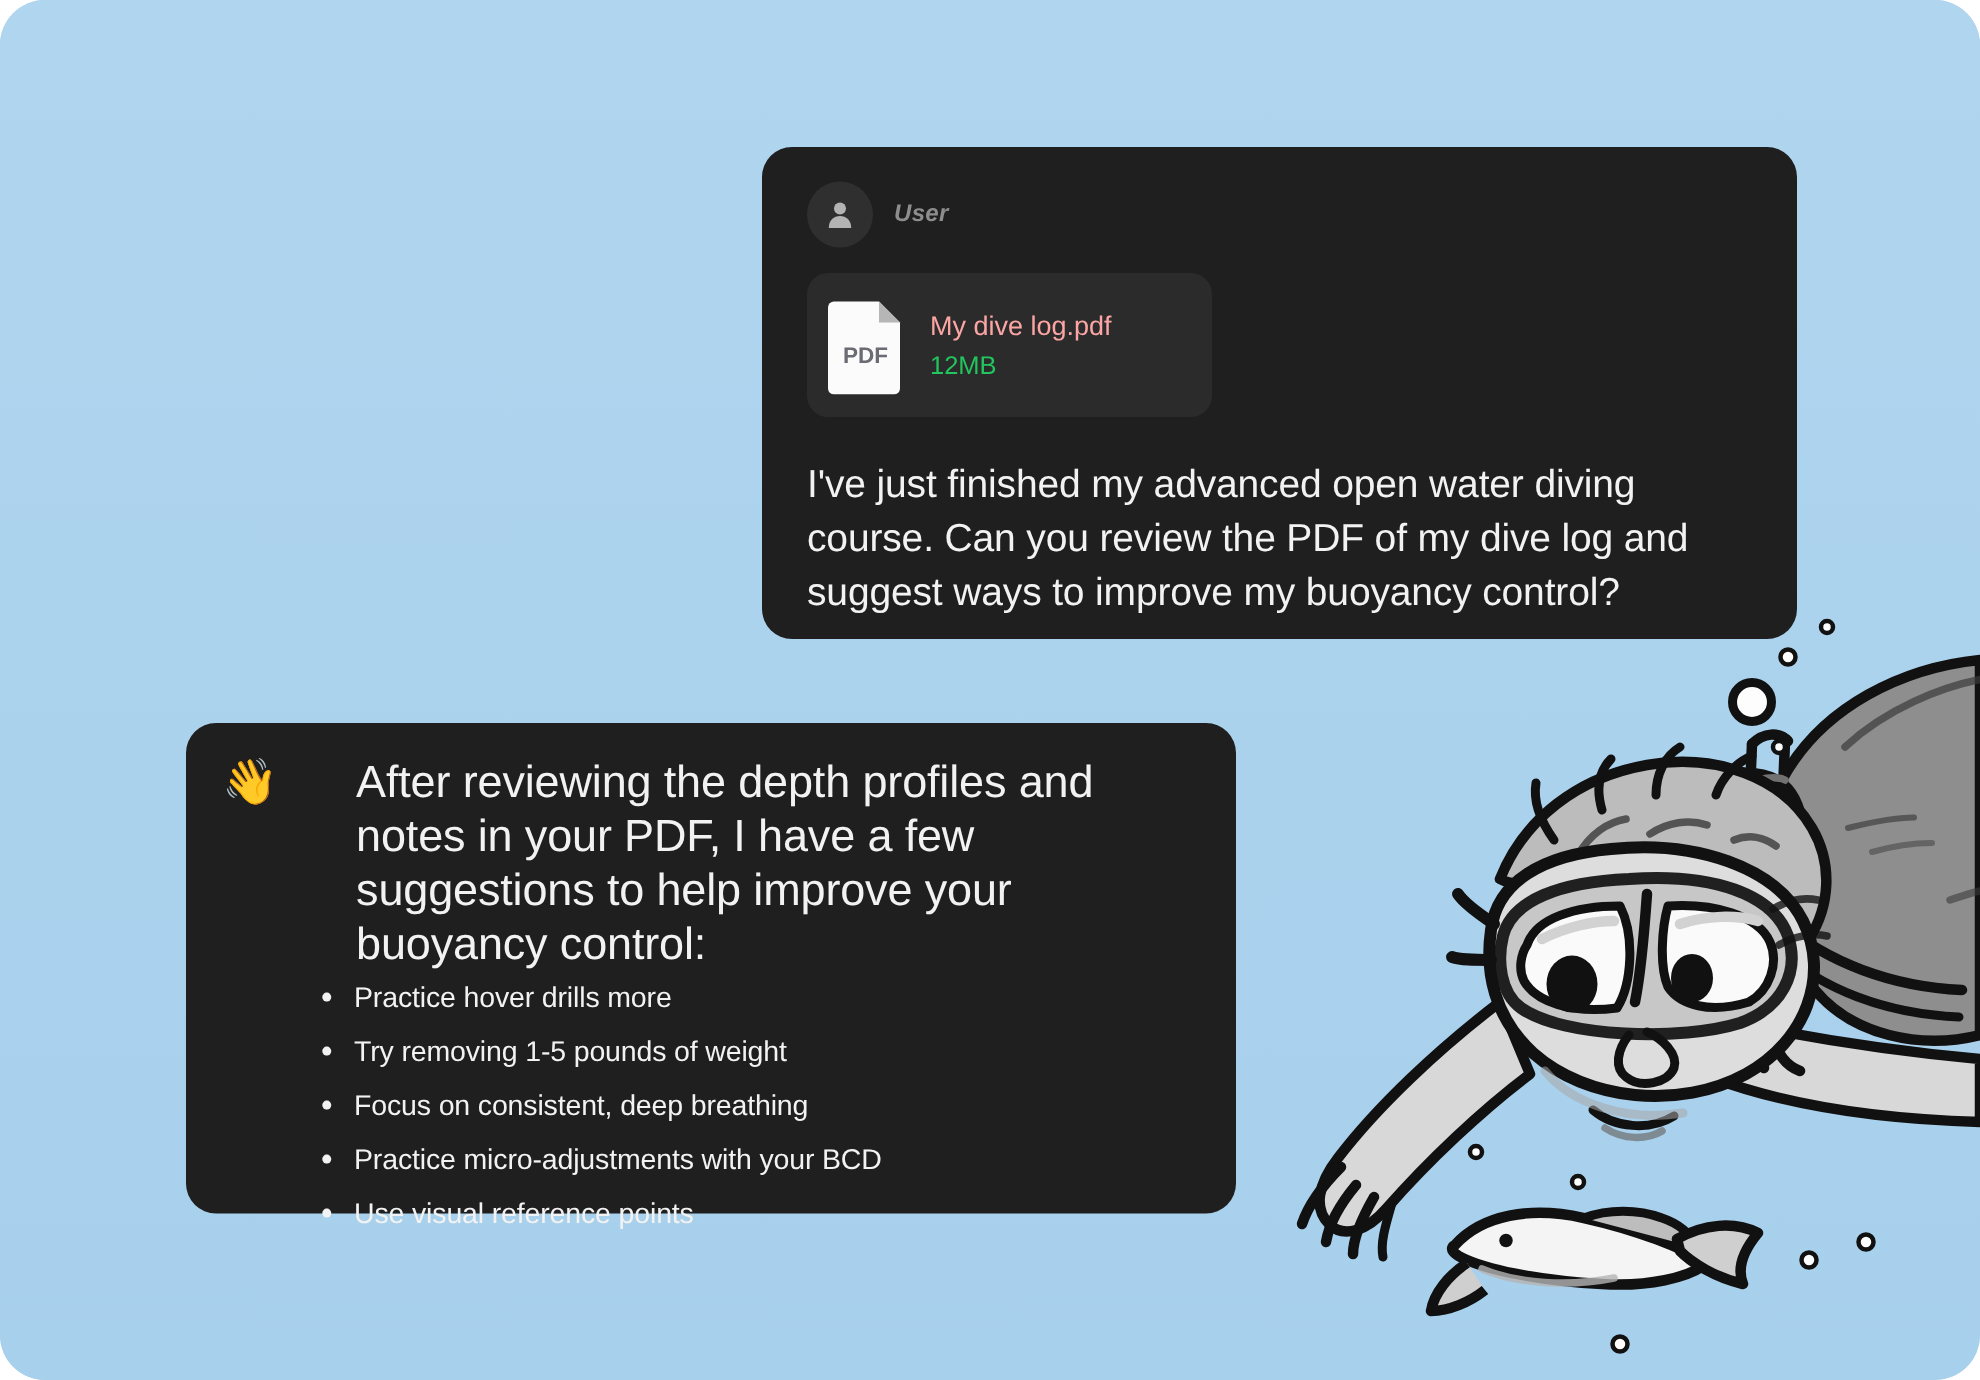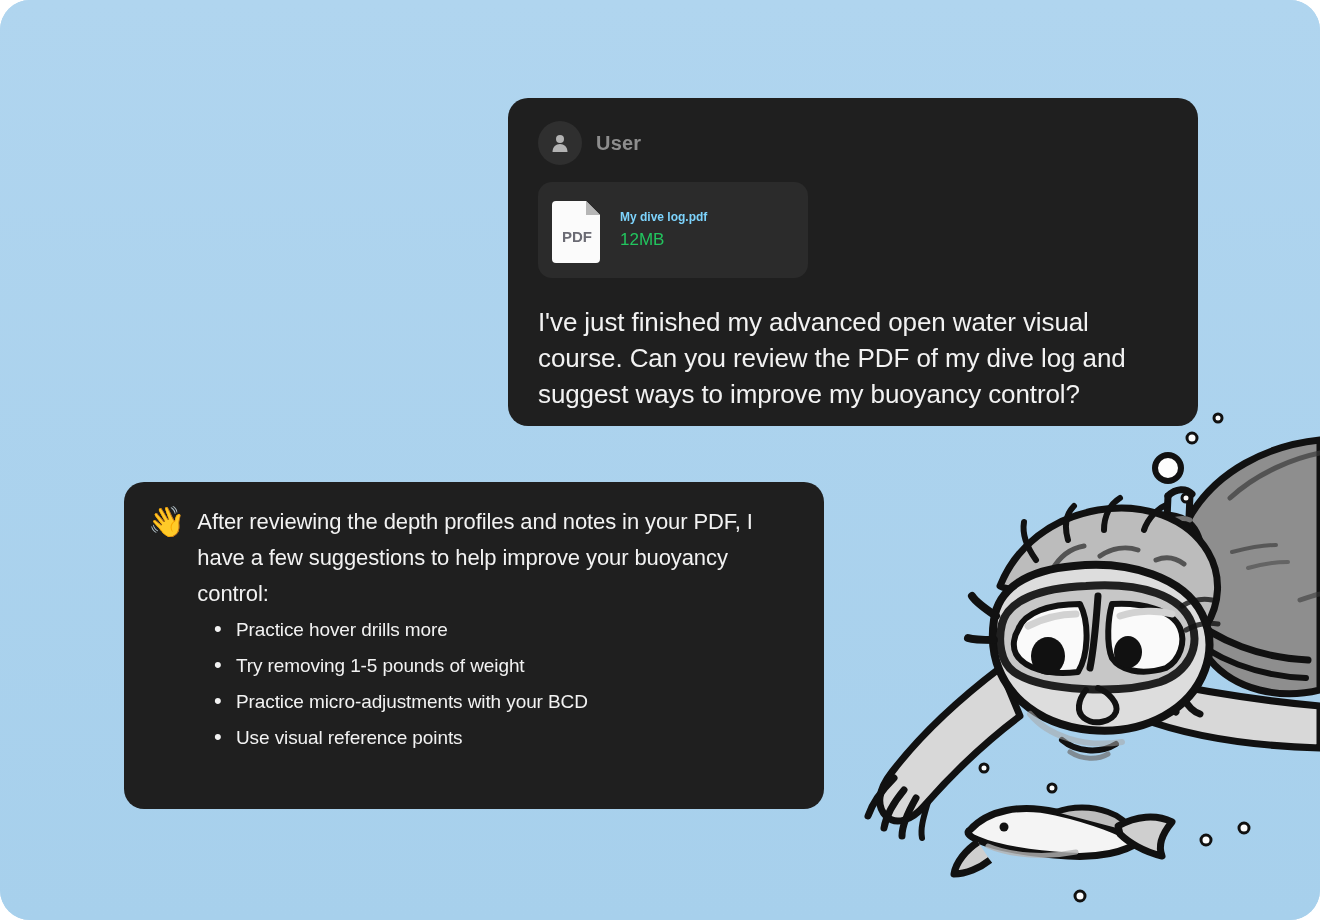--- a/index.html
+++ b/index.html
@@ -64,44 +64,45 @@
     border-radius: 50%;
     background: #2f2f2f;
     display: flex;
     align-items: center;
     justify-content: center;
     flex: none;
   }
   .avatar svg { display: block; }
   .user-name {
     color: #8d8d8d;
-    font-size: 20px;
+    font-size: 16px;
     font-weight: bold;
     letter-spacing: 0.2px;
+    font-style: italic;
   }
 
   
   .attachment {
     margin-top: 16px;
     width: 270px;
     height: 96px;
     background: #2b2b2b;
     border-radius: 14px;
     display: flex;
     align-items: center;
     gap: 16px;
     padding: 0 16px 0 14px;
     box-sizing: border-box;
   }
   .file-icon { flex: none; width: 52px; height: 66px; }
   .file-meta { display: flex; flex-direction: column; gap: 6px; min-width: 0; }
   .file-name {
-    color: #7dd3fc;
-    font-size: 12px;
-    font-weight: bold;
+    color: #fca5a5;
+    font-size: 18px;
+    font-weight: normal;
     white-space: nowrap;
   }
   .file-size {
     color: #22c55e;
     font-size: 17px;
   }
 
   
   .msg-text {
     margin-top: 26px;
@@ -117,23 +118,24 @@
     align-items: flex-start;
     gap: 12px;
   }
   .wave-emoji {
     font-size: 30px;
     line-height: 36px;
     flex: none;
   }
   .assistant-text {
     color: #f2f2f2;
-    font-size: 22px;
+    font-size: 30px;
     line-height: 36px;
     letter-spacing: -0.1px;
+    margin-left: 40px;
   }
   .suggestion-list {
     margin: 0;
     padding: 0 0 0 66px;
     list-style: none;
   }
   .suggestion-list li {
     color: #f2f2f2;
     font-size: 19px;
     line-height: 36px;
@@ -279,29 +281,30 @@
         <path d="M4 4 h30 l14 14 v44 a4 4 0 0 1 -4 4 H4 a4 4 0 0 1 -4 -4 V8 a4 4 0 0 1 4 -4 Z" fill="#fbfbfb"></path>
         <path d="M34 4 l14 14 h-14 Z" fill="#b6b6b6"></path>
         <text x="25" y="45" font-family="Liberation Sans, sans-serif" font-size="15" font-weight="bold" fill="#6b6b74" text-anchor="middle">PDF</text>
       </svg>
       <div class="file-meta">
         <span class="file-name">My dive log.pdf</span>
         <span class="file-size">12MB</span>
       </div>
     </div>
 
-    <div class="msg-text">I've just finished my advanced open water visual course. Can you review the PDF of my dive log and suggest ways to improve my buoyancy control?</div>
+    <div class="msg-text">I've just finished my advanced open water diving course. Can you review the PDF of my dive log and suggest ways to improve my buoyancy control?</div>
   </div>
 
   <div class="bubble" id="assistant-bubble">
     <div class="assistant-intro">
       <span class="wave-emoji">👋</span>
       <span class="assistant-text">After reviewing the depth profiles and notes in your PDF, I have a few suggestions to help improve your buoyancy control:</span>
     </div>
     <ul class="suggestion-list">
       <li>Practice hover drills more</li>
       <li>Try removing 1-5 pounds of weight</li>
+      <li>Focus on consistent, deep breathing</li>
       <li>Practice micro-adjustments with your BCD</li>
       <li>Use visual reference points</li>
     </ul>
   </div>
 
 </div>
 
 </body></html>

